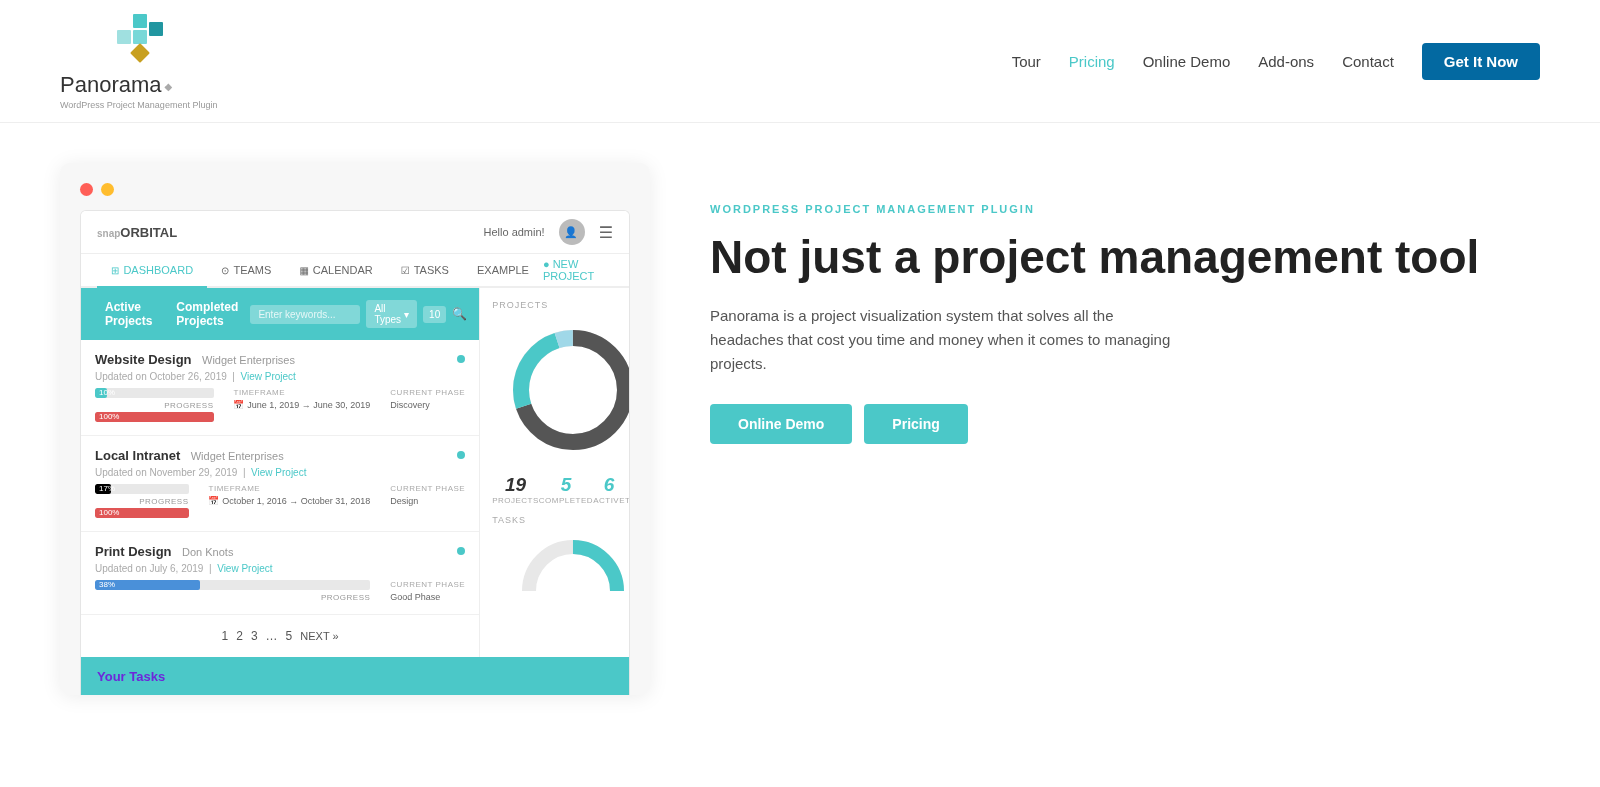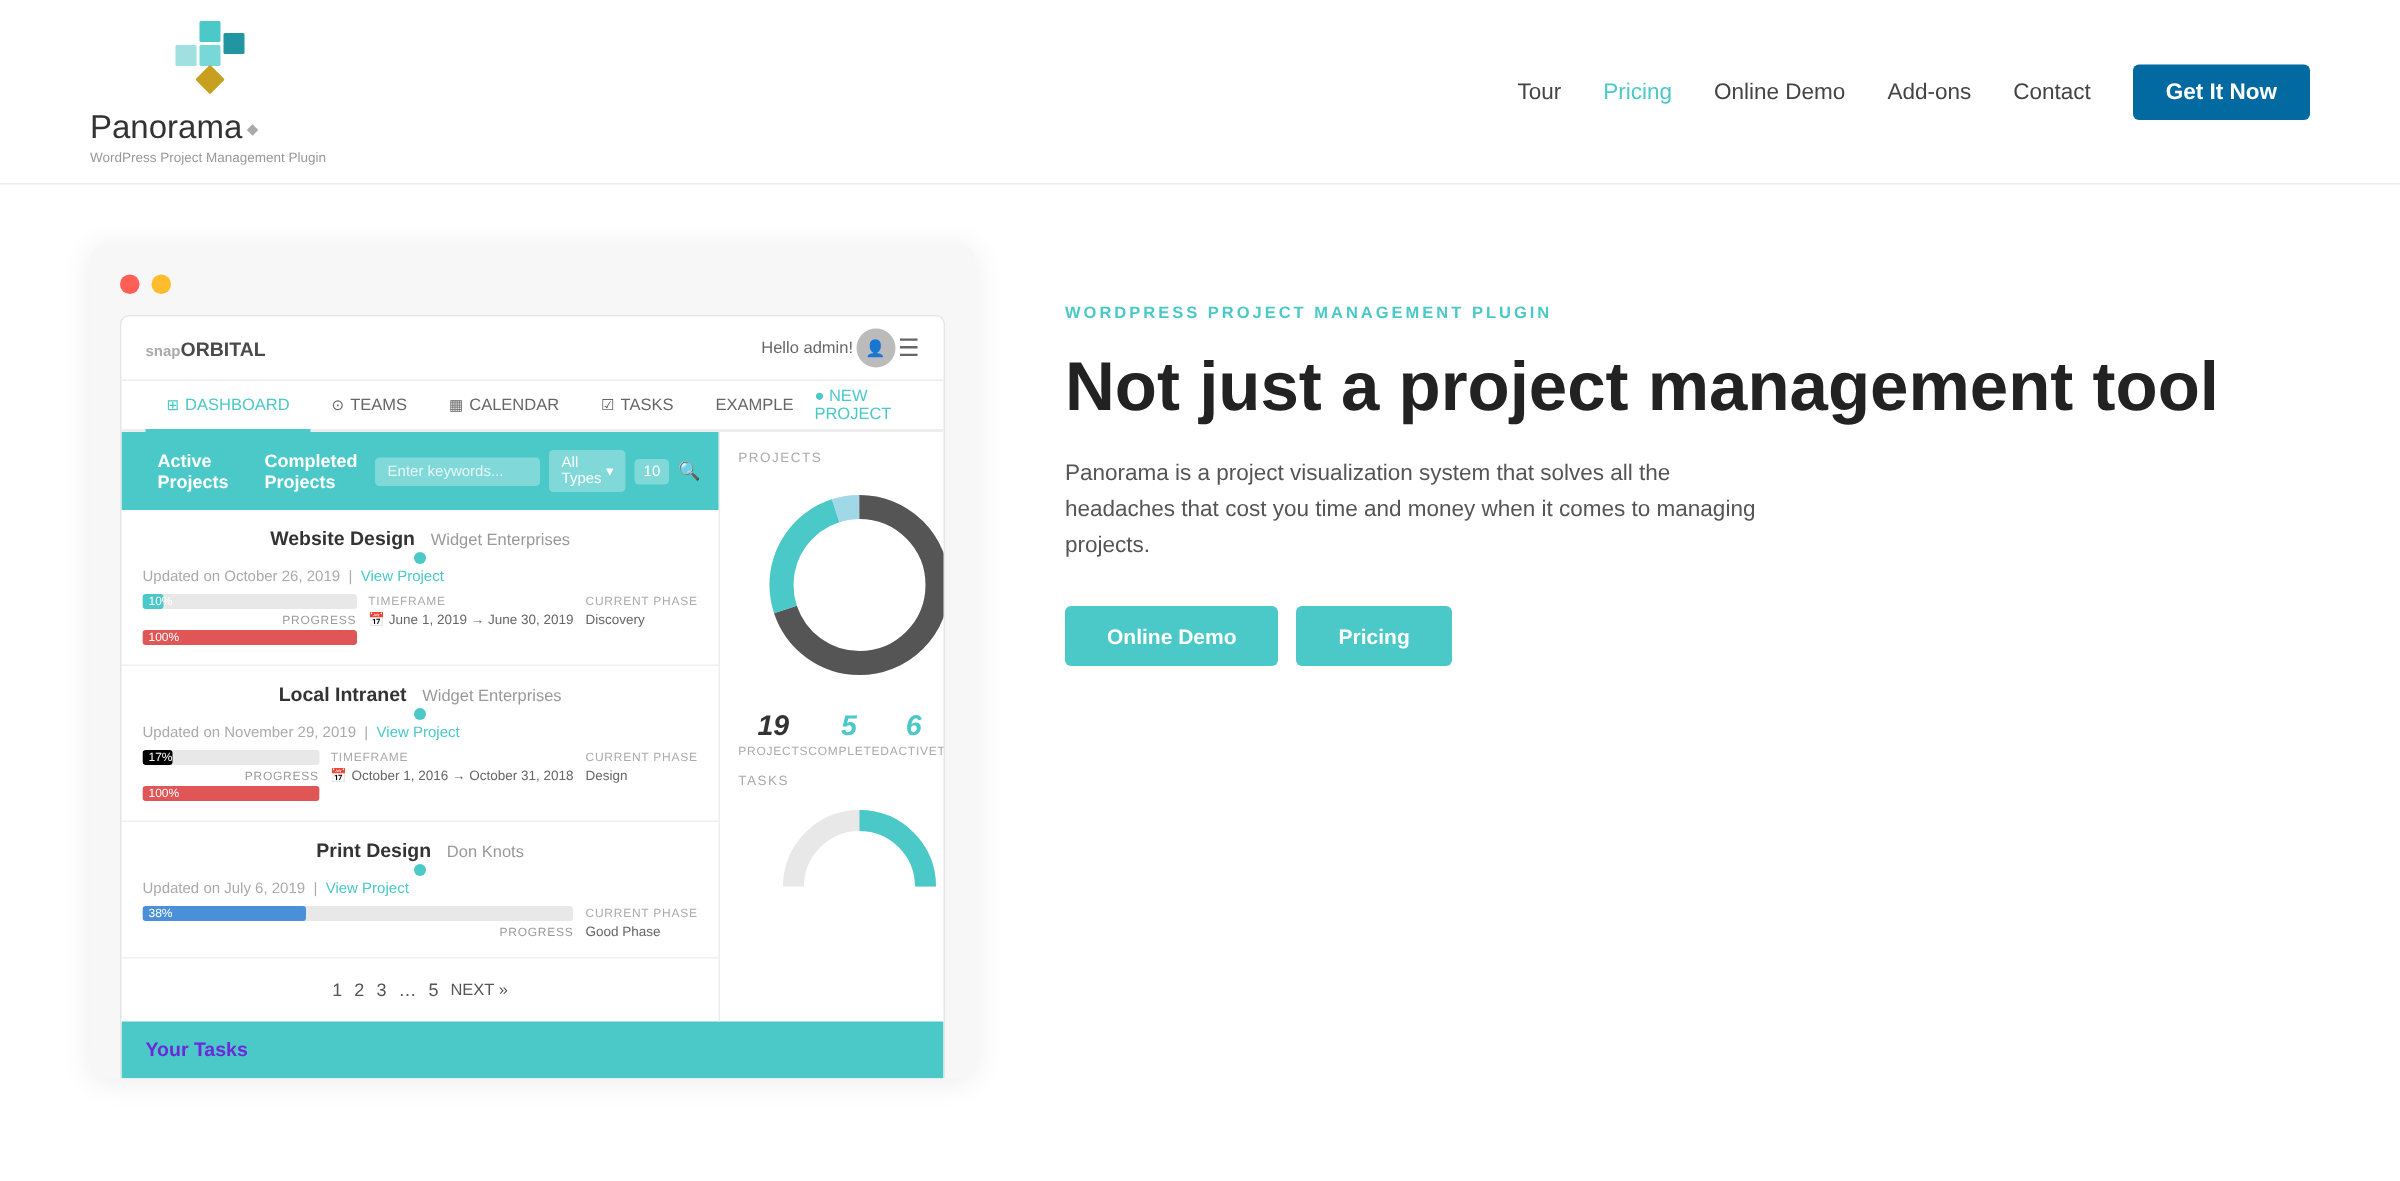--- a/index.html
+++ b/index.html
@@ -25,21 +25,21 @@
     .screenshot-dots { display: flex; gap: 8px; margin-bottom: 14px; }
     .dot { width: 13px; height: 13px; border-radius: 50%; }
     .dot-red { background: #ff5f57; }
     .dot-yellow { background: #ffbd2e; }
 
     
     .inner-app { background: #fff; border-radius: 6px 6px 0 0; overflow: hidden; border: 1px solid #e5e5e5; border-bottom: none; }
     .inner-header { background: #fff; display: flex; align-items: center; justify-content: space-between; padding: 8px 16px; border-bottom: 1px solid #eee; }
     .inner-logo { color: #f5a623; font-size: 13px; font-weight: 700; }
     .inner-logo span { color: #4a4a4a; }
-    .inner-header-right { display: flex; align-items: center; gap: 2px; font-size: 11px; color: #666; }
+    .inner-header-right { display: flex; align-items: center; gap: 14px; font-size: 11px; color: #666; }
     .avatar-circle { width: 26px; height: 26px; border-radius: 50%; background: #bbb; display: flex; align-items: center; justify-content: center; font-size: 11px; color: #fff; }
     .hamburger { font-size: 16px; color: #666; }
 
     .inner-nav { display: flex; align-items: center; justify-content: space-between; padding: 0 16px; border-bottom: 2px solid #eee; }
     .inner-nav-links { display: flex; gap: 0; }
     .inner-nav-link { padding: 10px 14px; font-size: 11px; color: #666; text-transform: uppercase; display: flex; align-items: center; gap: 4px; cursor: pointer; border-bottom: 2px solid transparent; margin-bottom: -2px; }
     .inner-nav-link.active { color: #4bc8c8; border-bottom: 2px solid #4bc8c8; }
     .inner-nav-link .icon-small { font-size: 10px; }
     .new-project-btn { font-size: 11px; color: #4bc8c8; display: flex; align-items: center; gap: 4px; }
 
@@ -53,28 +53,28 @@
     .proj-tab { color: #fff; font-size: 12px; font-weight: 600; padding: 4px 12px; cursor: pointer; }
     .proj-search { margin-left: auto; display: flex; align-items: center; gap: 6px; }
     .proj-search input { background: rgba(255,255,255,0.3); border: none; border-radius: 3px; padding: 4px 8px; font-size: 10px; color: #fff; width: 110px; }
     .proj-search input::placeholder { color: rgba(255,255,255,0.8); }
     .proj-filter { background: rgba(255,255,255,0.3); color: #fff; font-size: 10px; padding: 3px 8px; border-radius: 3px; display: flex; align-items: center; gap: 3px; }
     .proj-count { background: rgba(255,255,255,0.3); color: #fff; font-size: 10px; padding: 3px 6px; border-radius: 3px; }
     .proj-search-icon { color: #fff; font-size: 12px; }
 
     
     .project-item { padding: 10px 14px; border-bottom: 1px solid #f0f0f0; }
-    .project-title-row { display: flex; align-items: center; justify-content: space-between; flex-direction: column; }
+    .project-title-row { display: flex; align-items: center; justify-content: space-between; }
     .project-name { font-size: 13px; font-weight: 600; color: #333; }
     .project-company { font-size: 11px; color: #999; margin-left: 6px; }
     .project-dot { width: 8px; height: 8px; border-radius: 50%; background: #4bc8c8; }
     .project-meta { font-size: 10px; color: #aaa; margin: 3px 0 6px; }
     .project-meta a { color: #4bc8c8; text-decoration: none; }
 
-    .progress-section { display: flex; align-items: flex-start; gap: 8px; }
+    .progress-section { display: flex; align-items: flex-start; gap: 20px; }
     .progress-block { flex: 1; }
     .progress-label { font-size: 8px; color: #999; text-transform: uppercase; text-align: right; margin-bottom: 2px; letter-spacing: 0.5px; }
     .progress-bar-bg { background: #e8e8e8; height: 10px; border-radius: 2px; overflow: hidden; position: relative; }
     .progress-bar-fill { height: 100%; border-radius: 2px; }
     .progress-pct { position: absolute; left: 4px; top: 0; font-size: 8px; color: #fff; line-height: 10px; }
     .progress-row { margin-bottom: 3px; }
 
     .timeframe-block { min-width: 120px; }
     .tf-label { font-size: 8px; color: #aaa; text-transform: uppercase; letter-spacing: 0.5px; margin-bottom: 3px; }
     .tf-value { font-size: 9px; color: #666; }

